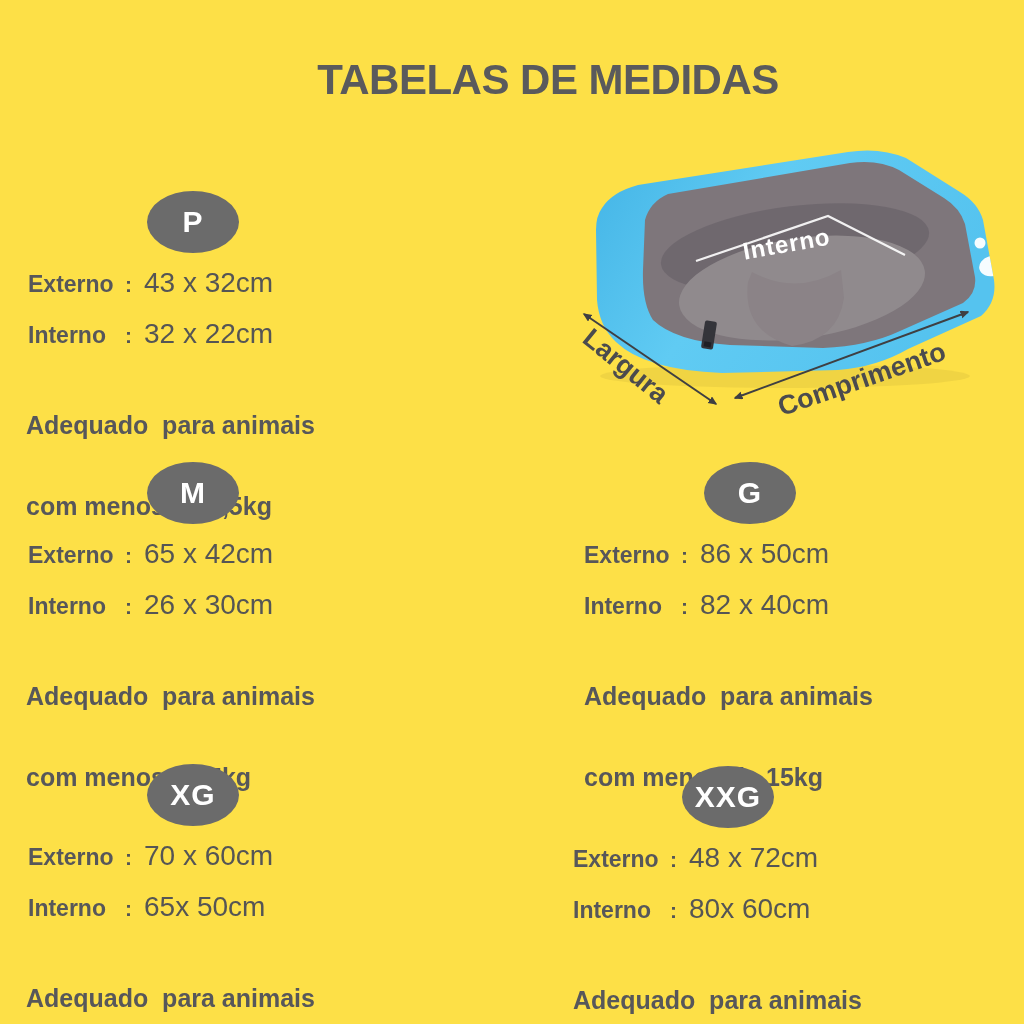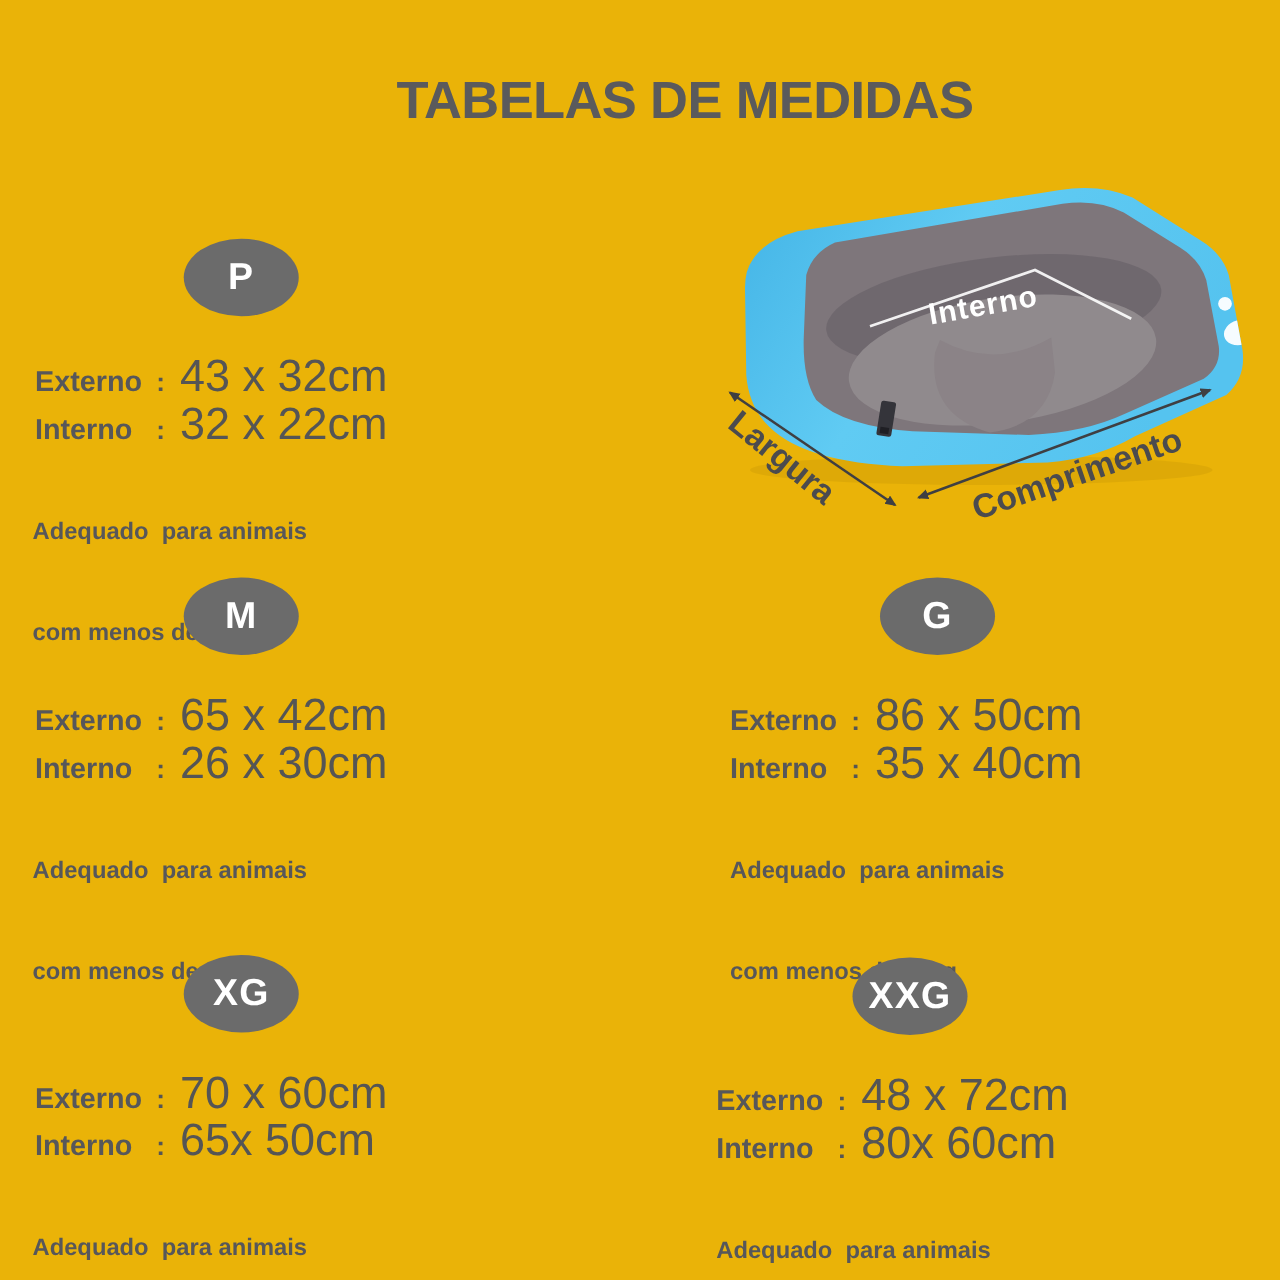--- a/index.html
+++ b/index.html
@@ -1,17 +1,17 @@
 <!DOCTYPE html>
 <html><head>
 <meta charset="utf-8">
 <style>
   html,body{margin:0;padding:0;background:#fff;}
   body{width:1024px;height:1024px;font-family:"Liberation Sans",sans-serif;}
-  .canvas{position:relative;width:1024px;height:1024px;background:#eab308;overflow:hidden;}
+  .canvas{position:relative;width:1024px;height:1024px;background:#fde047;overflow:hidden;}
 
   .title{
     position:absolute;left:0;top:56px;width:1096px;text-align:center;
     font-size:42px;font-weight:700;letter-spacing:-0.5px;color:#5a5a5c;
   }
 
   .size-section{position:absolute;width:344px;}
   .sec-p  {left:24px;  top:191px;}
   .sec-m  {left:24px;  top:462px;}
   .sec-g  {left:566px; top:462px;}
@@ -21,31 +21,31 @@
   .badge{
     position:absolute;top:0;width:92px;height:62px;border-radius:50%;
     background:#6b6b6b;color:#fff;display:flex;align-items:center;justify-content:center;
     font-size:30px;font-weight:700;letter-spacing:1px;
   }
   .sec-p .badge,.sec-m .badge,.sec-xg .badge{left:123px;}
   .sec-g .badge{left:138px;}
   .sec-xxg .badge{left:116px;}
 
   .row{position:absolute;display:flex;align-items:baseline;}
-  .row-externo{top:89px;}
+  .row-externo{top:76px;}
   .row-interno{top:127px;}
   .sec-p .row,.sec-m .row,.sec-xg .row{left:4px;}
   .sec-g .row{left:18px;}
   .sec-xxg .row{left:7px;}
 
   .lbl{width:97px;flex:none;font-size:23px;font-weight:700;color:#57575a;}
   .colon{font-size:21px;font-weight:700;color:#555;margin-right:12px;}
-  .val{font-size:36px;font-weight:400;color:#555;}
-
-  .note{position:absolute;top:167px;font-size:19px;font-weight:700;color:#57575a;
+  .val{font-size:28px;font-weight:400;color:#555;}
+
+  .note{position:absolute;top:167px;font-size:25px;font-weight:700;color:#57575a;
         line-height:27px;white-space:pre-wrap;}
   .sec-p .note,.sec-m .note,.sec-xg .note{left:2px;}
   .sec-g .note{left:18px;}
   .sec-xxg .note{left:7px;}
 
   .bed{position:absolute;left:550px;top:130px;width:474px;height:300px;}
   .bed text{font-family:"Liberation Sans",sans-serif;}
   .bed-label-white{font-size:24px;font-weight:700;fill:#ffffff;letter-spacing:1px;}
   .dim-label{font-size:27px;font-weight:700;fill:#4b4b4e;}
 </style>
@@ -145,21 +145,21 @@
   <div class="size-section sec-g">
     <div class="badge">G</div>
     <div class="row row-externo">
       <span class="lbl">Externo</span>
       <span class="colon">:</span>
       <span class="val">86 x 50cm</span>
     </div>
     <div class="row row-interno">
       <span class="lbl">Interno</span>
       <span class="colon">:</span>
-      <span class="val">35 x 40cm</span>
+      <span class="val">82 x 40cm</span>
     </div>
     <div class="note">
       <div>Adequado  para animais</div>
       <div>com menos de 15kg</div>
     </div>
   </div>
 
   <div class="size-section sec-xg">
     <div class="badge">XG</div>
     <div class="row row-externo">

